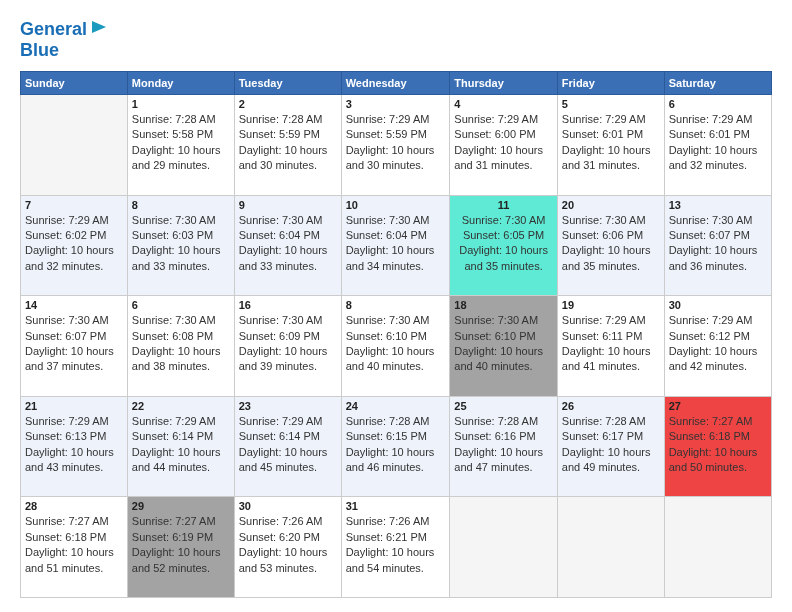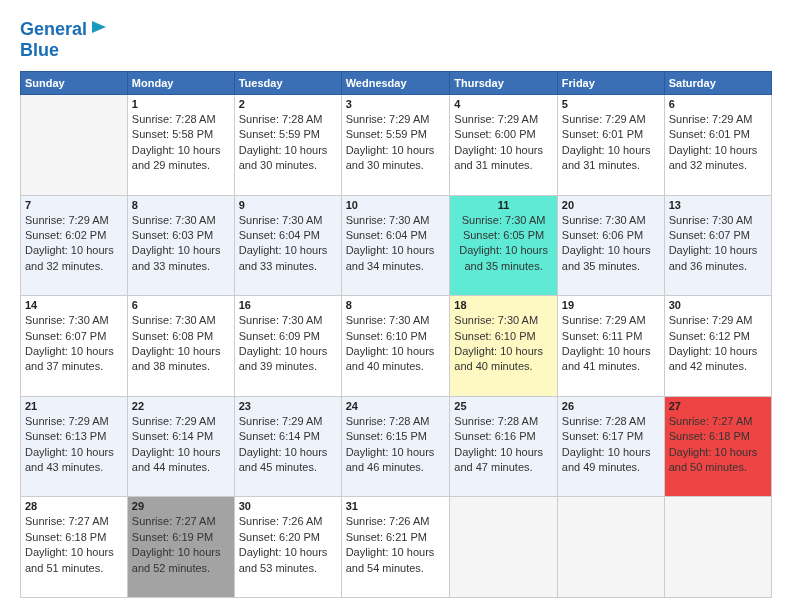--- a/index.html
+++ b/index.html
@@ -245,21 +245,21 @@
 Daylight: 10 hours
 and 39 minutes.</div>
           </td>
           <td style="background: rgb(255, 255, 255);">
             <span class="day-number">8</span>
             <div class="day-info" style="white-space: pre-line;">Sunrise: 7:30 AM
 Sunset: 6:10 PM
 Daylight: 10 hours
 and 40 minutes.</div>
           </td>
-          <td style="background: #fef9c3;">
+          <td style="background: #a3a3a3;">
             <span class="day-number">18</span>
             <div class="day-info" style="white-space: pre-line;">Sunrise: 7:30 AM
 Sunset: 6:10 PM
 Daylight: 10 hours
 and 40 minutes.</div>
           </td>
           <td style="background: rgb(255, 255, 255);">
             <span class="day-number">19</span>
             <div class="day-info" style="white-space: pre-line;">Sunrise: 7:29 AM
 Sunset: 6:11 PM

